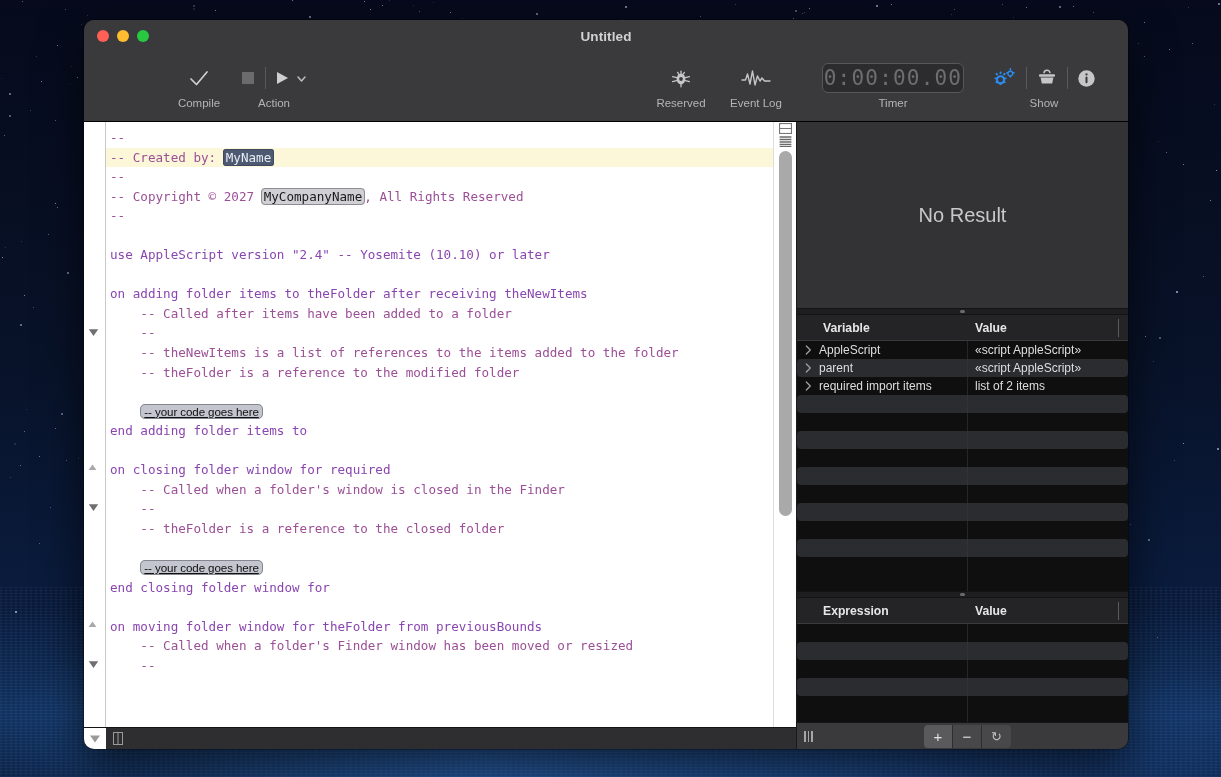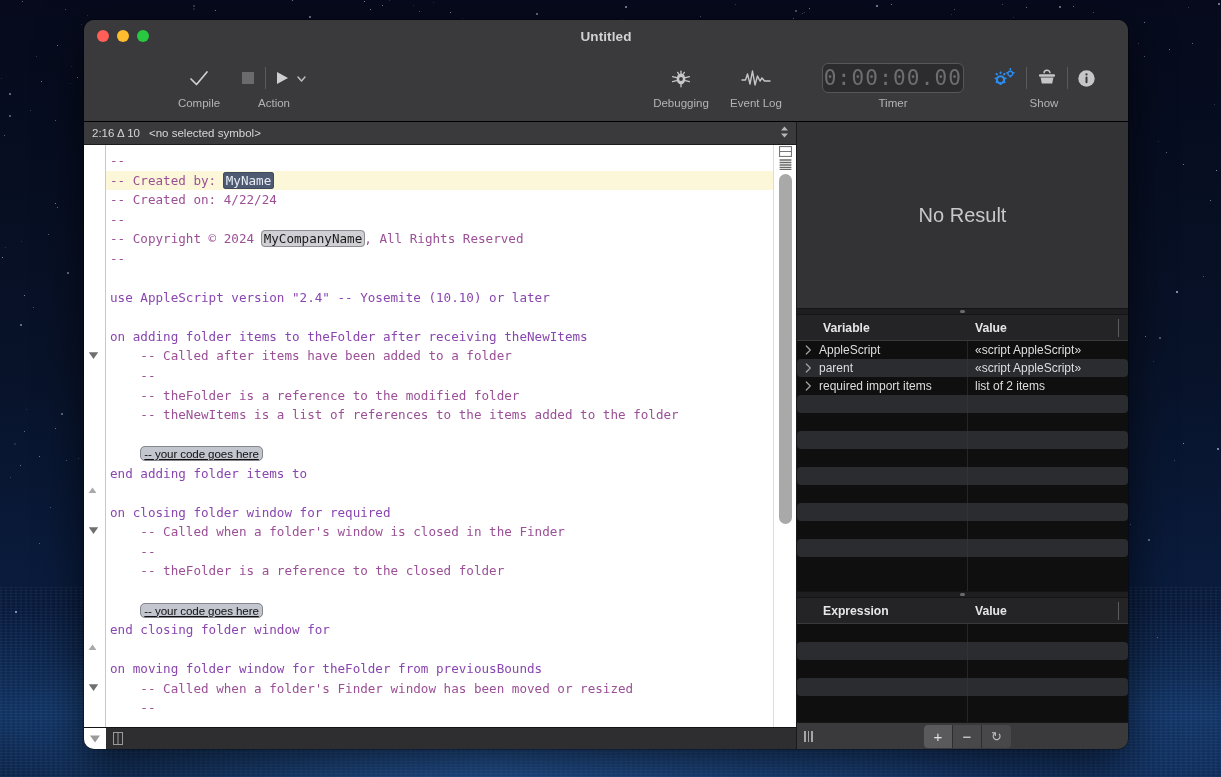--- a/index.html
+++ b/index.html
@@ -680,21 +680,21 @@
               <path d="M7.6 5.4 L9.2 7.6"></path>
               <path d="M14.4 5.4 L12.8 7.6"></path>
             <path d="M2.6 9.6 L6.6 10.6"></path>
               <path d="M2.6 14.6 L6.6 13.6"></path>
             <path d="M19.4 9.6 L15.4 10.6"></path>
               <path d="M19.4 14.6 L15.4 13.6"></path>
             <path d="M11 17.6 L11 19.8"></path>
           </g>
         </svg>
       </div>
-      <div class="tblabel">Debugging</div>
+      <div class="tblabel">Reserved</div>
     </div>
 
     <div class="tbgroup" id="g-eventlog">
       <div class="tbicons">
         <svg width="30" height="20" viewBox="0 0 30 20">
             <path d="M1 12 L4.5 12 L6.5 6 L9 16 L11.5 3 L14 17 L16.5 8 L19 13 L21 10 L23.5 13 L29 13" stroke="#c6c6c8" stroke-width="1.4" fill="none" stroke-linecap="round" stroke-linejoin="round"></path>
           </svg>
       </div>
       <div class="tblabel">Event Log</div>
     </div>
@@ -746,31 +746,20 @@
         </span>
       </div>
       <div class="tblabel">Show</div>
     </div>
   </div>
 
   <div class="wbody">
 
     <div class="leftcol">
 
-      <div class="navbar">
-        <span class="navtext">2:16 Δ 10</span>
-        <span style="width:9px"></span>
-        <span class="navtext dim">&lt;no selected symbol&gt;</span>
-        <span class="stepper">
-          <svg width="9" height="12" viewBox="0 0 9 12">
-            <path d="M4.5 0.6 L8 4.4 L1 4.4 Z" fill="#b6b6b8"></path>
-            <path d="M4.5 11.4 L8 7.6 L1 7.6 Z" fill="#b6b6b8"></path>
-          </svg>
-        </span>
-      </div>
 
       <div class="editorwrap">
         <div class="gutter" id="gutter">
             <span class="fold" style="top: 205.5px;">
               <svg width="11" height="9" viewBox="0 0 11 9">
                 <path d="M0.8 1.2 L10.2 1.2 L5.5 8 Z" fill="#6f6f6f"></path>
               </svg>
             </span>
             <span class="fold" style="top: 342.35px;">
               <svg width="9" height="7" viewBox="0 0 9 7">
@@ -789,32 +778,31 @@
             </span>
             <span class="fold" style="top: 537.85px;">
               <svg width="11" height="9" viewBox="0 0 11 9">
                 <path d="M0.8 1.2 L10.2 1.2 L5.5 8 Z" fill="#6f6f6f"></path>
               </svg>
             </span>
           </div>
         <div class="codearea" id="codearea">
             <div class="line"><span class="cm">--</span></div>
             <div class="line hl"><span class="cm">-- Created by: </span><span class="tok-sel">MyName</span></div>
-            <div class="line"><span class="cm">-- Created on: 4/22/24</span></div>
             <div class="line"><span class="cm">--</span></div>
-            <div class="line"><span class="cm">-- Copyright © 2024 </span><span class="tok">MyCompanyName</span><span class="cm">, All Rights Reserved</span></div>
+            <div class="line"><span class="cm">-- Copyright © 2027 </span><span class="tok">MyCompanyName</span><span class="cm">, All Rights Reserved</span></div>
             <div class="line"><span class="cm">--</span></div>
             <div class="line">&nbsp;</div>
             <div class="line"><span class="kw">use AppleScript version "2.4" -- Yosemite (10.10) or later</span></div>
             <div class="line">&nbsp;</div>
             <div class="line"><span class="kw">on adding folder items to theFolder after receiving theNewItems</span></div>
             <div class="line"><span class="cm">    -- Called after items have been added to a folder</span></div>
             <div class="line"><span class="cm">    --</span></div>
+            <div class="line"><span class="cm">    -- theNewItems is a list of references to the items added to the folder</span></div>
             <div class="line"><span class="cm">    -- theFolder is a reference to the modified folder</span></div>
-            <div class="line"><span class="cm">    -- theNewItems is a list of references to the items added to the folder</span></div>
             <div class="line">&nbsp;</div>
             <div class="line"><span class="cm">    </span><span class="tok-ph">-- your code goes here</span></div>
             <div class="line"><span class="kw">end adding folder items to</span></div>
             <div class="line">&nbsp;</div>
             <div class="line"><span class="kw">on closing folder window for required</span></div>
             <div class="line"><span class="cm">    -- Called when a folder's window is closed in the Finder</span></div>
             <div class="line"><span class="cm">    --</span></div>
             <div class="line"><span class="cm">    -- theFolder is a reference to the closed folder</span></div>
             <div class="line">&nbsp;</div>
             <div class="line"><span class="cm">    </span><span class="tok-ph">-- your code goes here</span></div>

